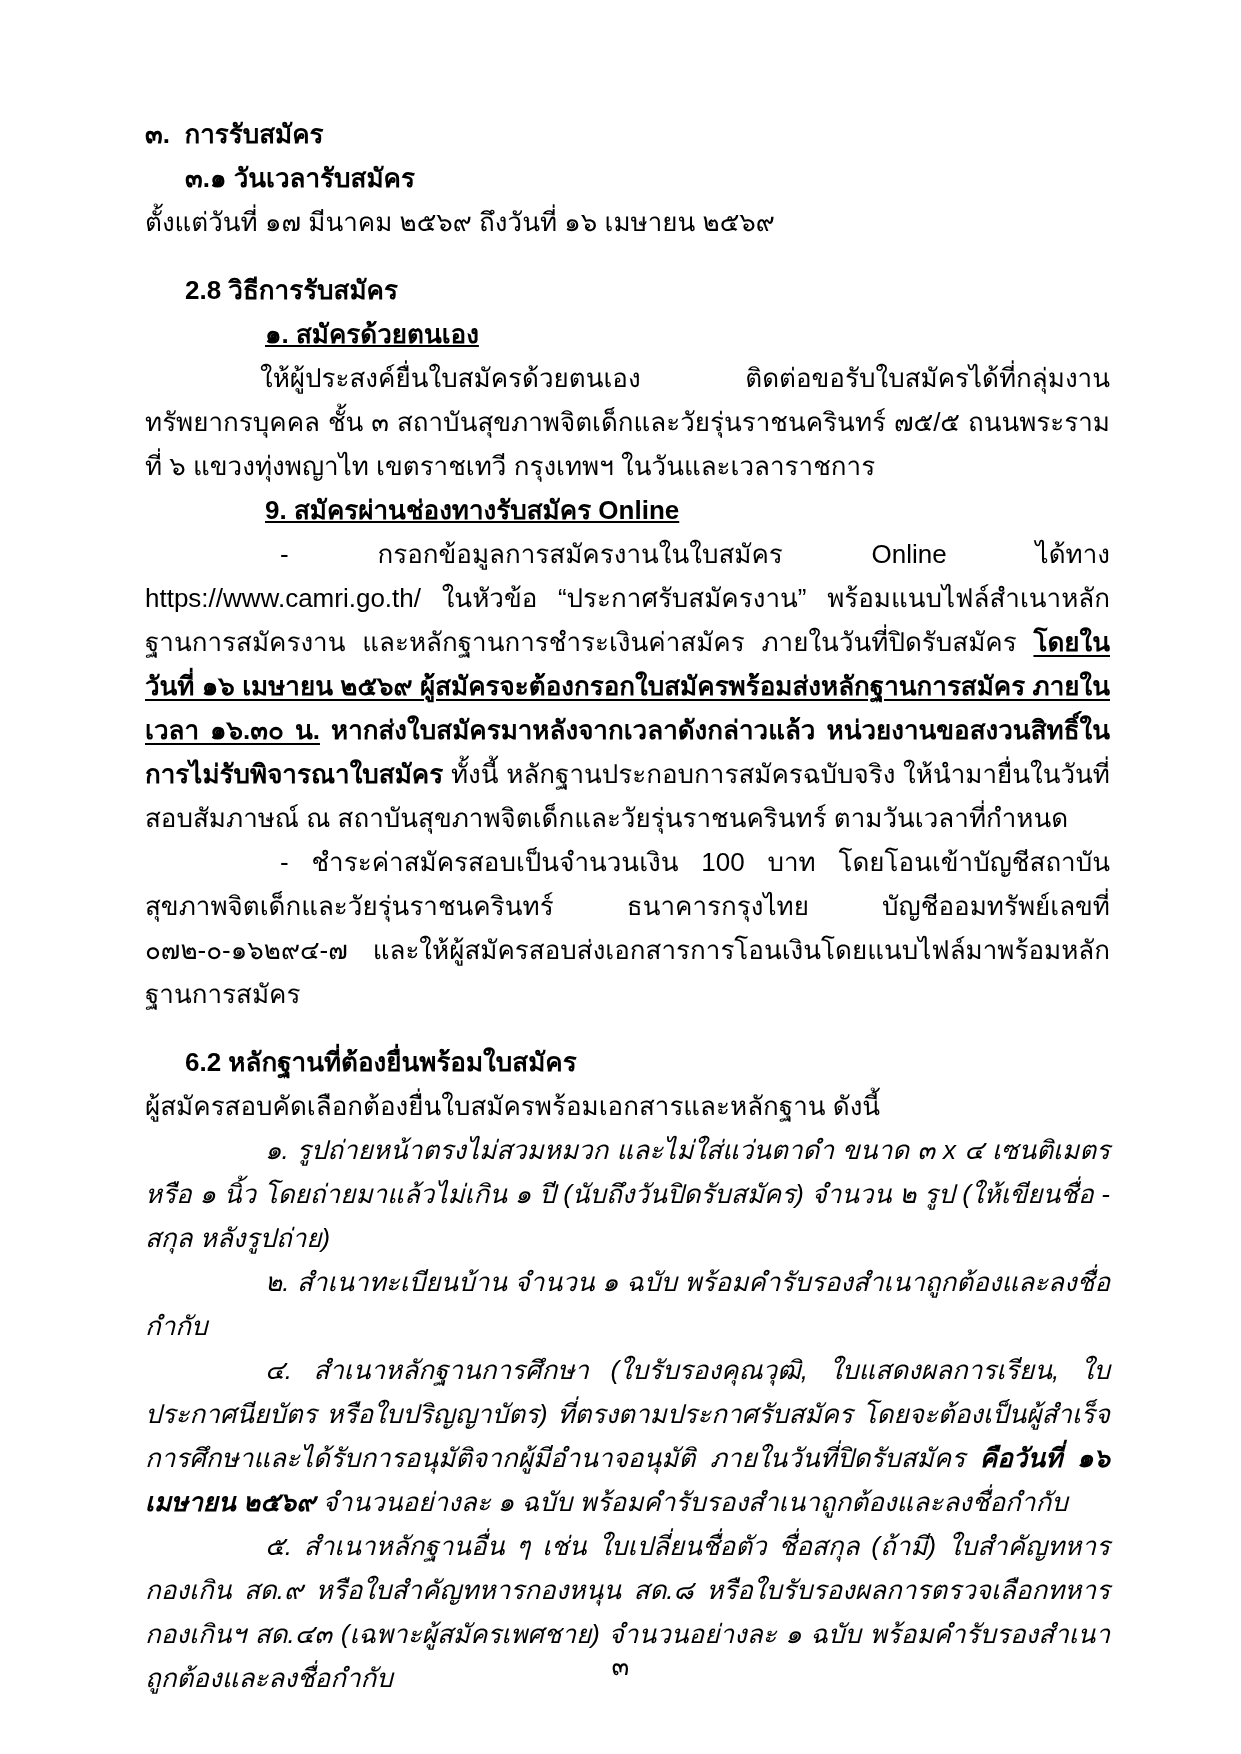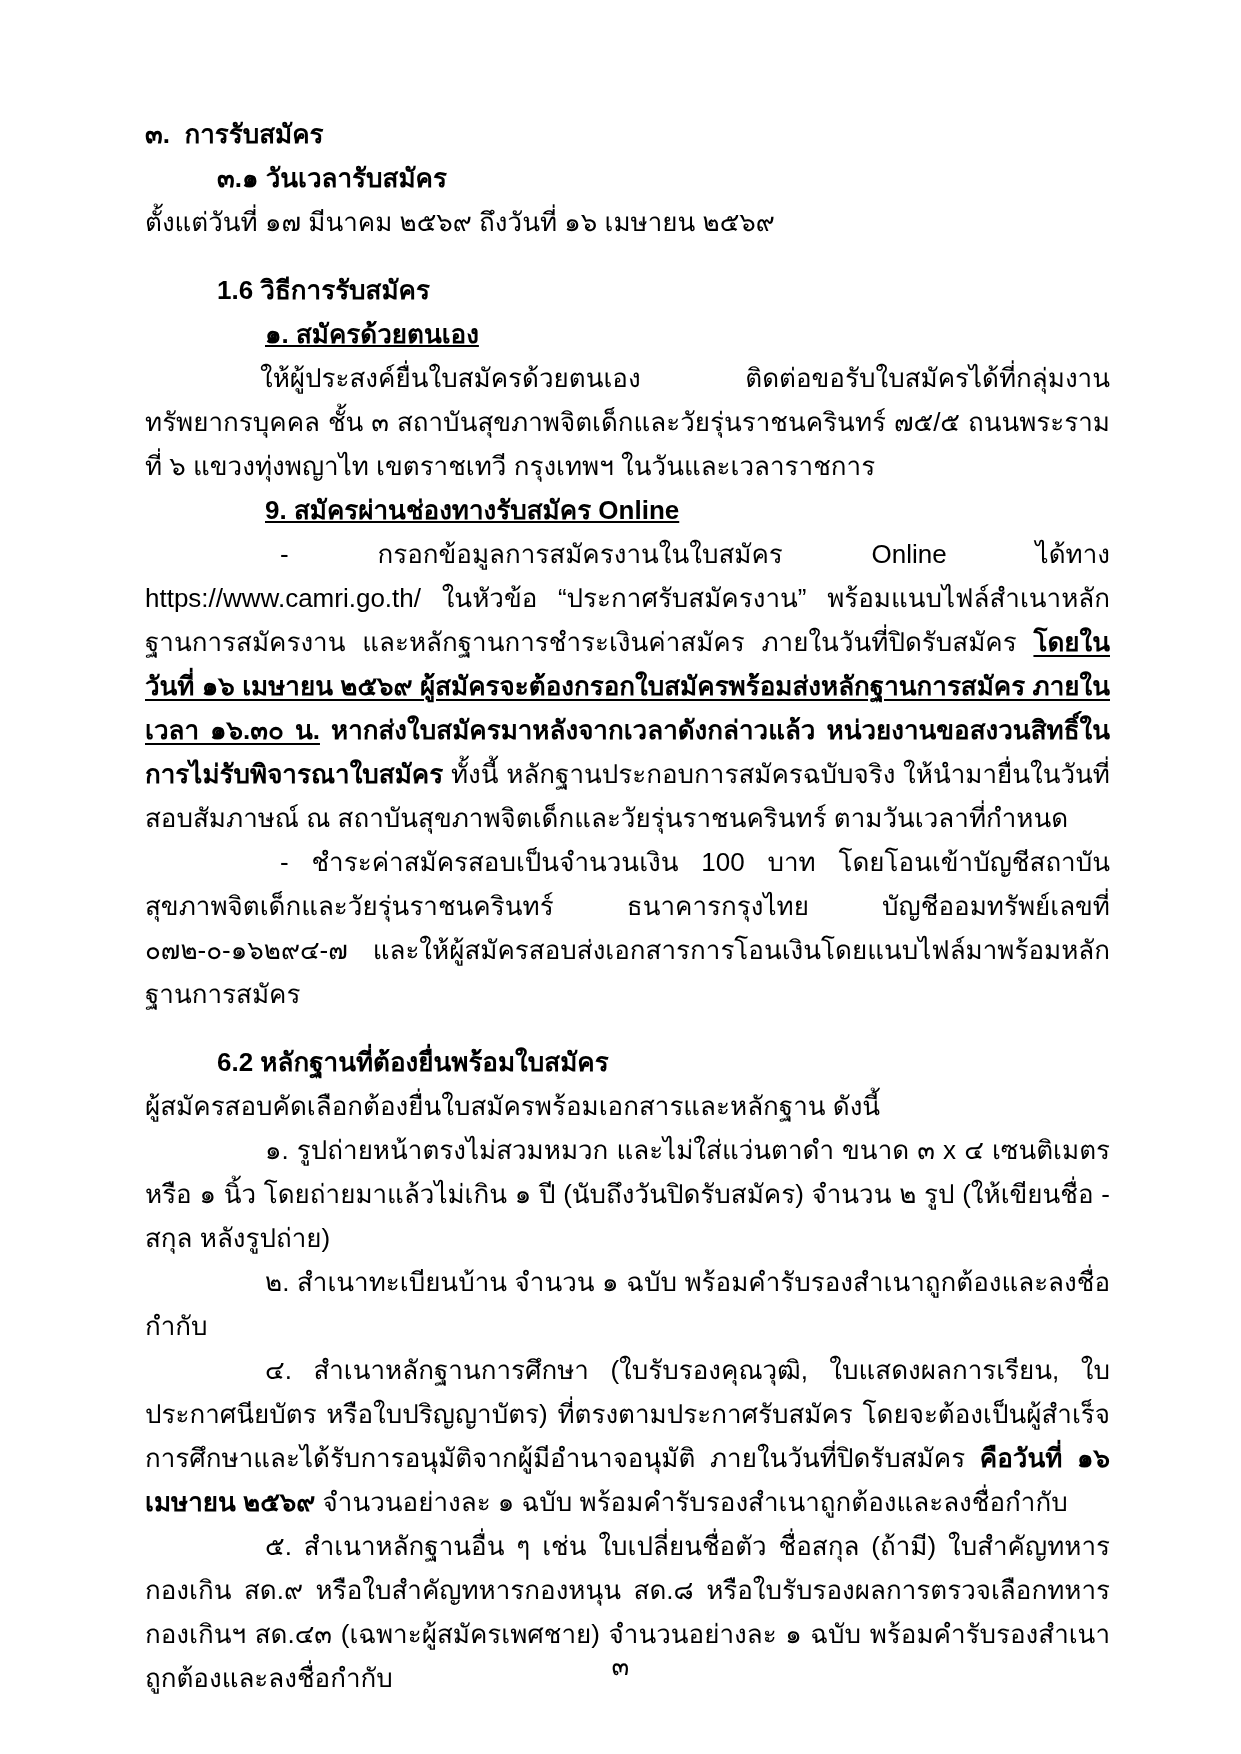--- a/index.html
+++ b/index.html
@@ -14,44 +14,44 @@
     box-sizing:border-box;
     padding:112px 131px 0 145px;
     font-size:26px;
     line-height:44px;
     background:#ffffff;
   }
   p{margin:0;}
   .b{font-weight:bold;}
   .u{text-decoration:underline;text-decoration-thickness:2px;text-underline-offset:4px;}
   .h-section{font-weight:bold;}
-  .h-sub{font-weight:bold;margin-left:72px;}
+  .h-sub{font-weight:bold;margin-left:40px;}
   .h-item{font-weight:bold;margin-left:120px;text-decoration:underline;}
   .line-l2{}
   .para{text-align:justify;}
   .indent-dash{text-indent:135px;}
-  .indent-item{text-indent:120px;}
+  .indent-item{text-indent:120px;font-style:italic;}
   .indent-std{text-indent:115px;}
   .gap-sm{margin-top:24px;}
   .page-number{
     position:absolute;
     top:1644px;left:0;width:1241px;
     text-align:center;
     font-size:26px;
   }
 </style>
 </head>
 <body>
 
 <main class="page">
   <section id="doc-blocks">
       <p class="h-section"><span class="b">๓.&nbsp; การรับสมัคร</span></p>
       <p class="h-sub"><span class="b">๓.๑ วันเวลารับสมัคร</span></p>
       <p class="line-l2"><span>ตั้งแต่วันที่ ๑๗ มีนาคม ๒๕๖๙ ถึงวันที่ ๑๖ เมษายน ๒๕๖๙</span></p>
-      <p class="h-sub gap-sm"><span class="b">1.6 วิธีการรับสมัคร</span></p>
+      <p class="h-sub gap-sm"><span class="b">2.8 วิธีการรับสมัคร</span></p>
       <p class="h-item"><span class="b">๑. สมัครด้วยตนเอง</span></p>
       <p class="para indent-std"><span>ให้ผู้ประสงค์ยื่นใบสมัครด้วยตนเอง ติดต่อขอรับใบสมัครได้ที่กลุ่มงานทรัพยากรบุคคล ชั้น ๓ สถาบันสุขภาพจิตเด็กและวัยรุ่นราชนครินทร์ ๗๕/๕ ถนนพระรามที่ ๖ แขวงทุ่งพญาไท เขตราชเทวี กรุงเทพฯ ในวันและเวลาราชการ</span></p>
       <p class="h-item"><span class="b">9. สมัครผ่านช่องทางรับสมัคร Online</span></p>
       <p class="para indent-dash"><span>- กรอกข้อมูลการสมัครงานในใบสมัคร Online ได้ทาง https://www.camri.go.th/ ในหัวข้อ “ประกาศรับสมัครงาน” พร้อมแนบไฟล์สำเนาหลักฐานการสมัครงาน และหลักฐานการชำระเงินค่าสมัคร ภายในวันที่ปิดรับสมัคร </span><span class="b u">โดยในวันที่ ๑๖ เมษายน ๒๕๖๙ ผู้สมัครจะต้องกรอกใบสมัครพร้อมส่งหลักฐานการสมัคร ภายในเวลา ๑๖.๓๐ น.</span><span class="b"> </span><span class="b">หากส่งใบสมัครมาหลังจากเวลาดังกล่าวแล้ว หน่วยงานขอสงวนสิทธิ์ในการไม่รับพิจารณาใบสมัคร</span><span> ทั้งนี้ หลักฐานประกอบการสมัครฉบับจริง ให้นำมายื่นในวันที่สอบสัมภาษณ์ ณ สถาบันสุขภาพจิตเด็กและวัยรุ่นราชนครินทร์ ตามวันเวลาที่กำหนด</span></p>
       <p class="para indent-dash"><span>- ชำระค่าสมัครสอบเป็นจำนวนเงิน 100 บาท โดยโอนเข้าบัญชีสถาบันสุขภาพจิตเด็กและวัยรุ่นราชนครินทร์ ธนาคารกรุงไทย บัญชีออมทรัพย์เลขที่ ๐๗๒-๐-๑๖๒๙๔-๗ และให้ผู้สมัครสอบส่งเอกสารการโอนเงินโดยแนบไฟล์มาพร้อมหลักฐานการสมัคร</span></p>
       <p class="h-sub gap-sm"><span class="b">6.2 หลักฐานที่ต้องยื่นพร้อมใบสมัคร</span></p>
       <p class="line-l2"><span>ผู้สมัครสอบคัดเลือกต้องยื่นใบสมัครพร้อมเอกสารและหลักฐาน ดังนี้</span></p>
       <p class="para indent-item"><span>๑. รูปถ่ายหน้าตรงไม่สวมหมวก และไม่ใส่แว่นตาดำ ขนาด ๓ x ๔ เซนติเมตรหรือ ๑ นิ้ว โดยถ่ายมาแล้วไม่เกิน ๑ ปี (นับถึงวันปิดรับสมัคร) จำนวน ๒ รูป (ให้เขียนชื่อ - สกุล หลังรูปถ่าย)</span></p>
       <p class="para indent-item"><span>๒. สำเนาทะเบียนบ้าน จำนวน ๑ ฉบับ พร้อมคำรับรองสำเนาถูกต้องและลงชื่อกำกับ</span></p>
       <p class="para indent-item"><span>๔. สำเนาหลักฐานการศึกษา (ใบรับรองคุณวุฒิ, ใบแสดงผลการเรียน, ใบประกาศนียบัตร หรือใบปริญญาบัตร) ที่ตรงตามประกาศรับสมัคร โดยจะต้องเป็นผู้สำเร็จการศึกษาและได้รับการอนุมัติจากผู้มีอำนาจอนุมัติ ภายในวันที่ปิดรับสมัคร </span><span class="b">คือวันที่ ๑๖ เมษายน ๒๕๖๙</span><span> จำนวนอย่างละ ๑ ฉบับ พร้อมคำรับรองสำเนาถูกต้องและลงชื่อกำกับ</span></p>

